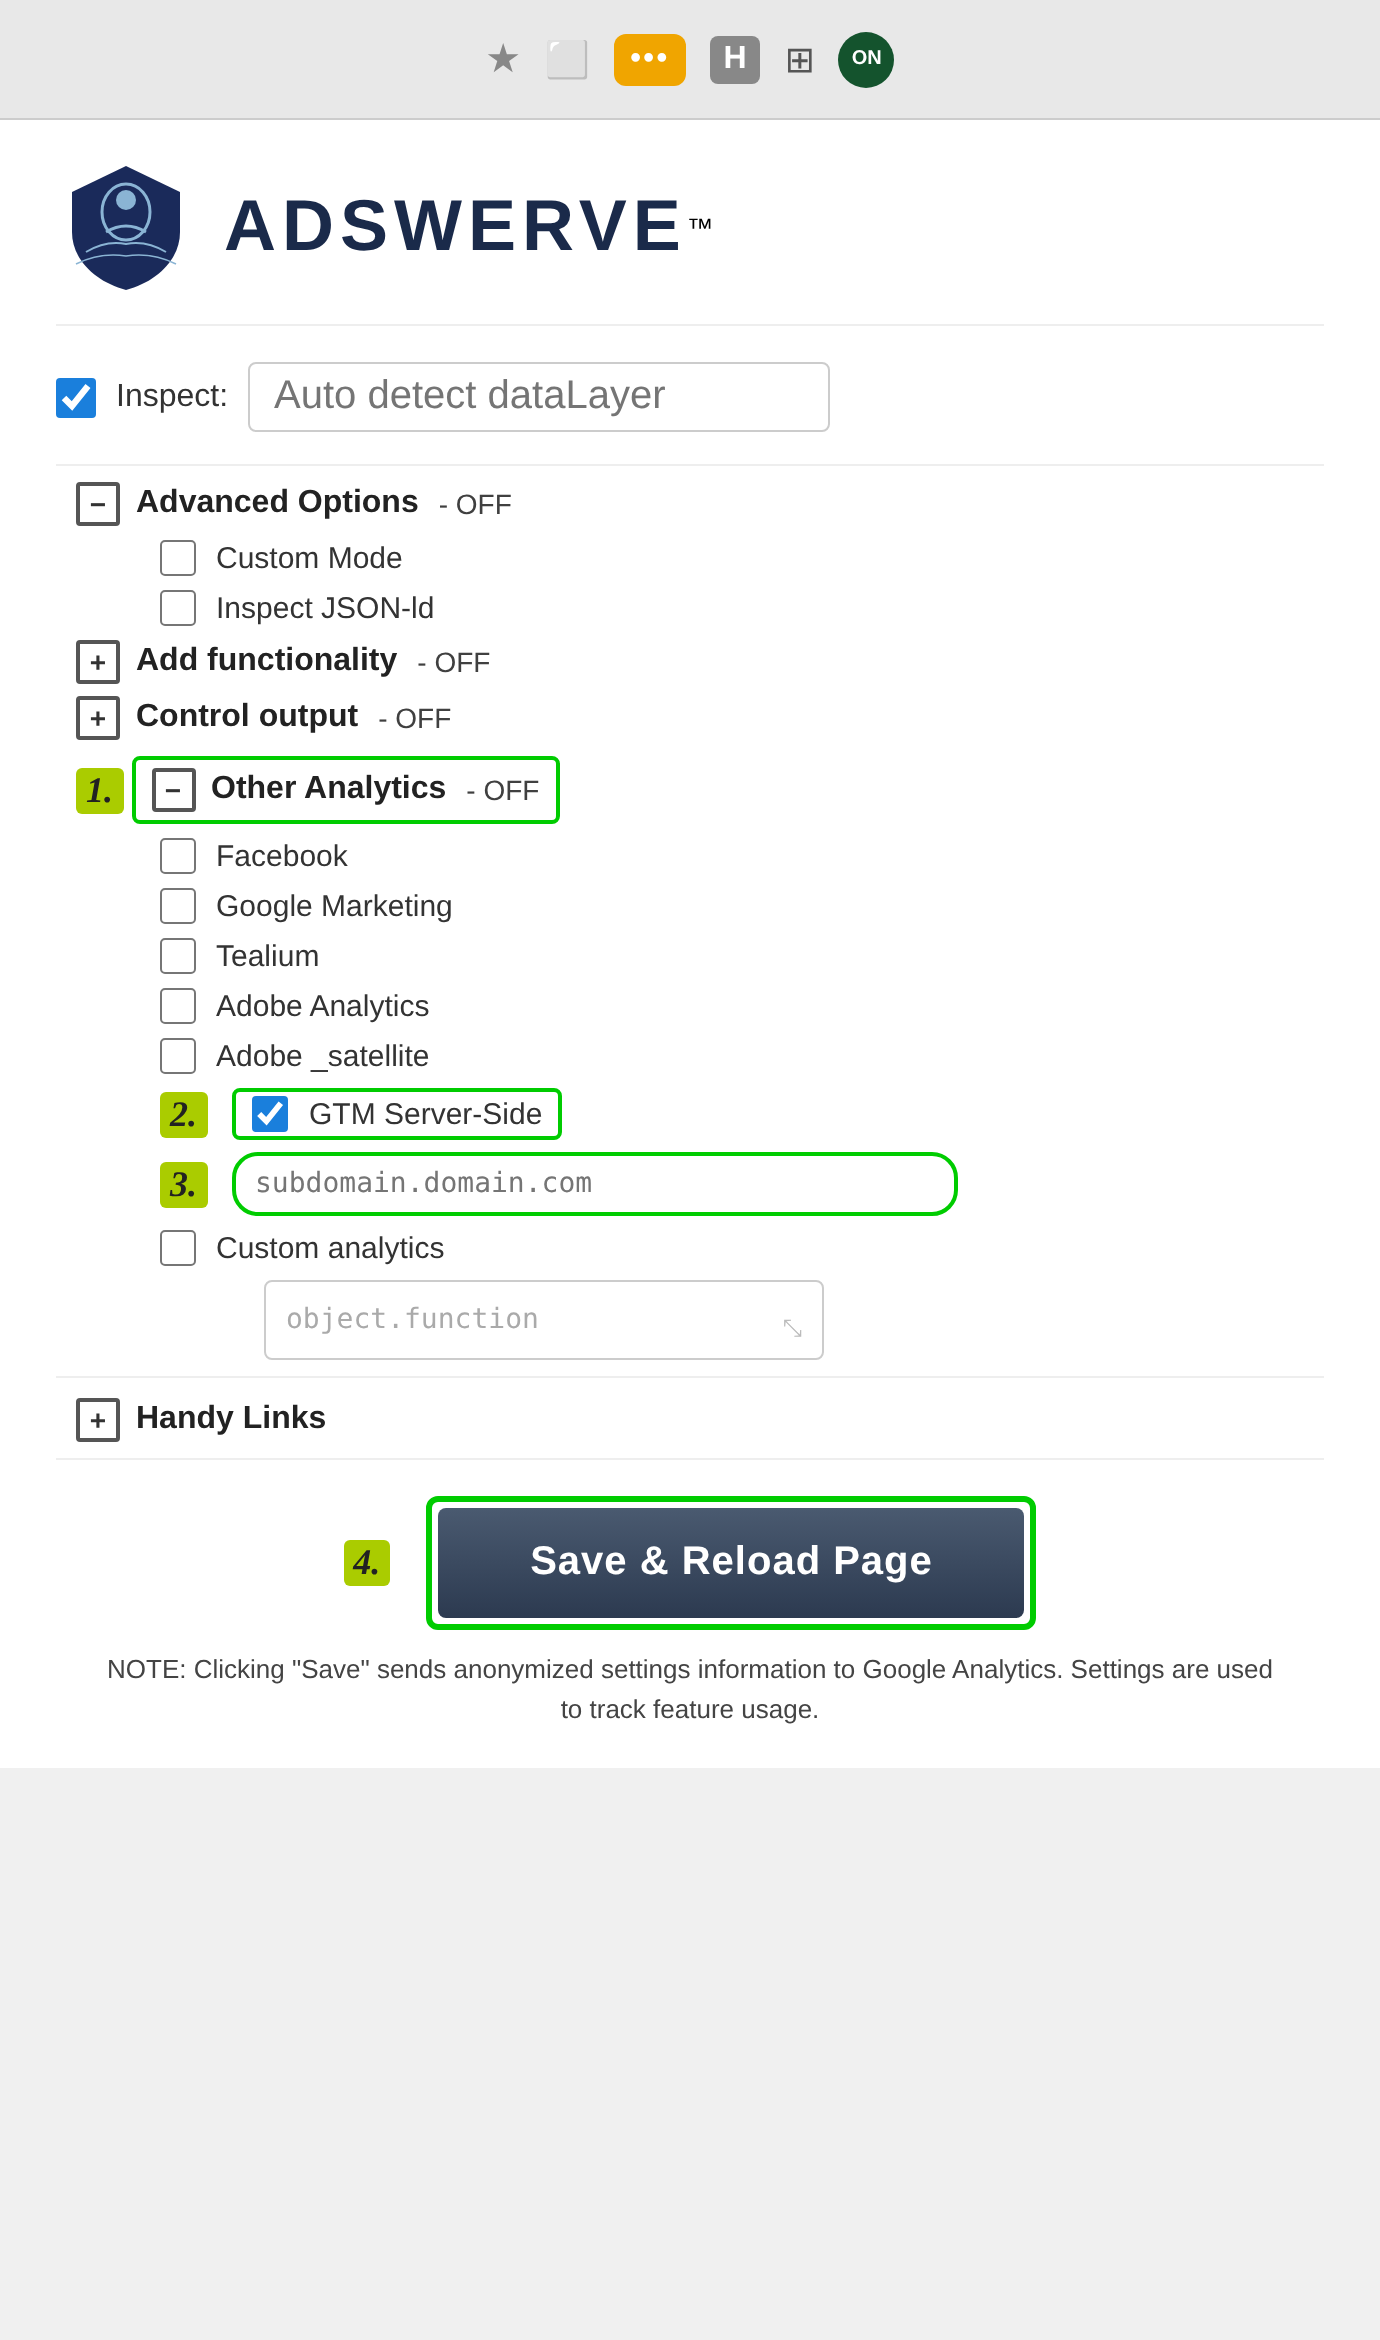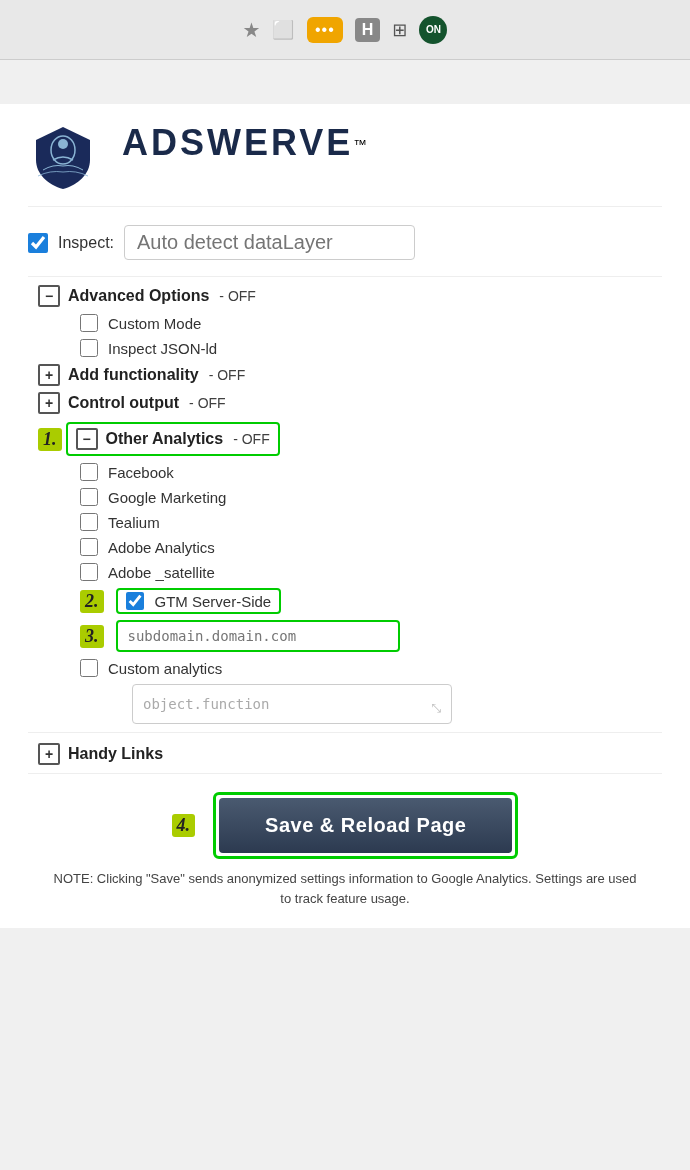--- a/index.html
+++ b/index.html
@@ -33,26 +33,25 @@
     .icon-dots { background: #f0a500; border-radius: 6px; padding: 4px 8px; color: white; font-size: 16px; letter-spacing: 1px; }
     .icon-h { background: #888; border-radius: 4px; padding: 3px 7px; color: white; font-size: 16px; font-weight: bold; }
 
     .main-content {
       background: white;
       padding: 0 28px 20px 28px;
     }
 
     .logo-area {
       display: flex;
-      align-items: flex-start;
+      align-items: center;
       padding: 18px 0 14px 0;
-      gap: 24px;
+      gap: 14px;
       border-bottom: 1px solid #eee;
       margin-bottom: 18px;
-      margin-top: 44px;
     }
     .logo-shield {
       width: 70px;
       height: 70px;
     }
     .logo-text {
       font-size: 36px;
       font-weight: 700;
       color: #1a2a4a;
       letter-spacing: 3px;
@@ -194,21 +193,21 @@
       width: 330px;
       background: white;
     }
     .object-function-box {
       border: 1px solid #ccc;
       border-radius: 4px;
       padding: 8px 10px;
       font-size: 14px;
       font-family: monospace;
       color: #aaa;
-      width: 320px;
+      width: 280px;
       min-height: 40px;
       background: white;
       resize: both;
       display: flex;
       align-items: center;
       justify-content: space-between;
       margin-left: 52px;
       margin-bottom: 8px;
     }
     .resize-handle {
@@ -361,21 +360,21 @@
     <div class="step-row">
       <span class="number-badge">2.</span>
       <div class="gtm-checkbox-highlighted">
         <input type="checkbox" checked="" style="">
         <span class="checkbox-label">GTM Server-Side</span>
       </div>
     </div>
 
     <div style="display:flex; align-items:center; gap:8px; margin: 4px 0;">
       <span class="number-badge">3.</span>
-      <input type="text" class="domain-input" style="width: 284px;" placeholder="subdomain.domain.com">
+      <input type="text" class="domain-input" style="width: 363px; border-radius: 13px;" placeholder="subdomain.domain.com">
     </div>
 
     <div class="checkbox-row">
       <input type="checkbox" style="">
       <span class="checkbox-label">Custom analytics</span>
     </div>
 
     <div class="object-function-box">
       <span style="font-family:monospace; font-size:14px; color:#aaa;">object.function</span>
       <span class="resize-handle">⤡</span>

